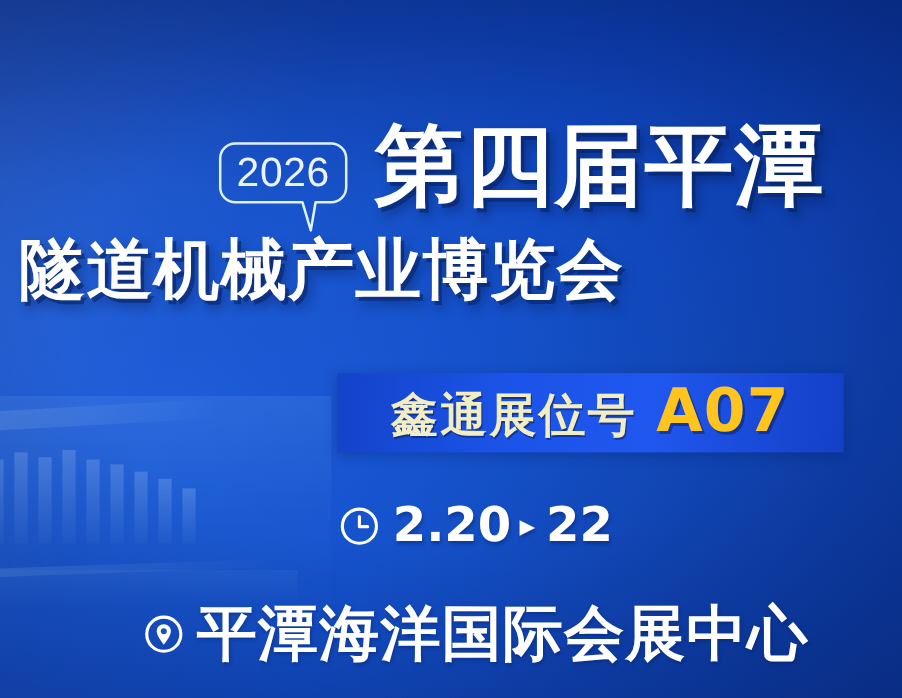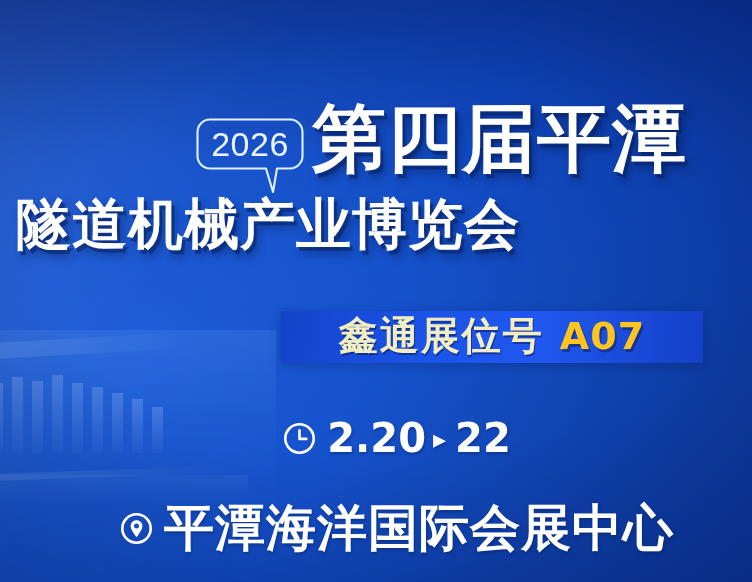--- a/index.html
+++ b/index.html
@@ -88,21 +88,20 @@
     background: linear-gradient(180deg, rgba(150,190,240,0.18), rgba(60,115,200,0));
   }
 
   
   .year-bubble {
     position: absolute;
     left: 182px;
     top: 118px;
     width: 108px;
     height: 52px;
-    margin-left: 14px;
   }
   .year-bubble svg { display: block; width: 108px; height: 76px; overflow: visible; }
   .year-bubble .year-text {
     position: absolute;
     left: 0; top: 0;
     width: 108px; height: 52px;
     display: flex;
     align-items: center;
     justify-content: center;
     color: #eaf3ff;
@@ -139,21 +138,21 @@
     font-size: 55px;
     line-height: 88px;
   }
 
   
   .booth-band {
     position: absolute;
     left: 281px;
     top: 311px;
     width: 422px;
-    height: 52px;
+    height: 66px;
     background: linear-gradient(95deg, #1443c9 0%, #1b54e8 34%, #2057ef 62%, #1440c6 100%);
     box-shadow: 0 2px 10px rgba(4,20,70,0.28);
     display: flex;
     align-items: center;
     justify-content: center;
   }
   .booth-inner {
     display: flex;
     align-items: baseline;
     gap: 16px;
@@ -163,21 +162,21 @@
     color: #f3edc2;
     font-weight: 700;
     font-size: 39px;
     letter-spacing: 2px;
     font-family: "DejaVu Sans", "Liberation Sans", sans-serif;
     text-shadow: 1px 2px 0 rgba(8,28,92,0.55);
   }
   .booth-code {
     color: #ffc51e;
     font-weight: 700;
-    font-size: 38px;
+    font-size: 50px;
     letter-spacing: 1px;
     font-family: "DejaVu Sans", "Liberation Sans", sans-serif;
     text-shadow: 2px 3px 0 rgba(8,28,92,0.5);
   }
 
   
   .info-row {
     position: absolute;
     left: 0;
     top: 415px;

